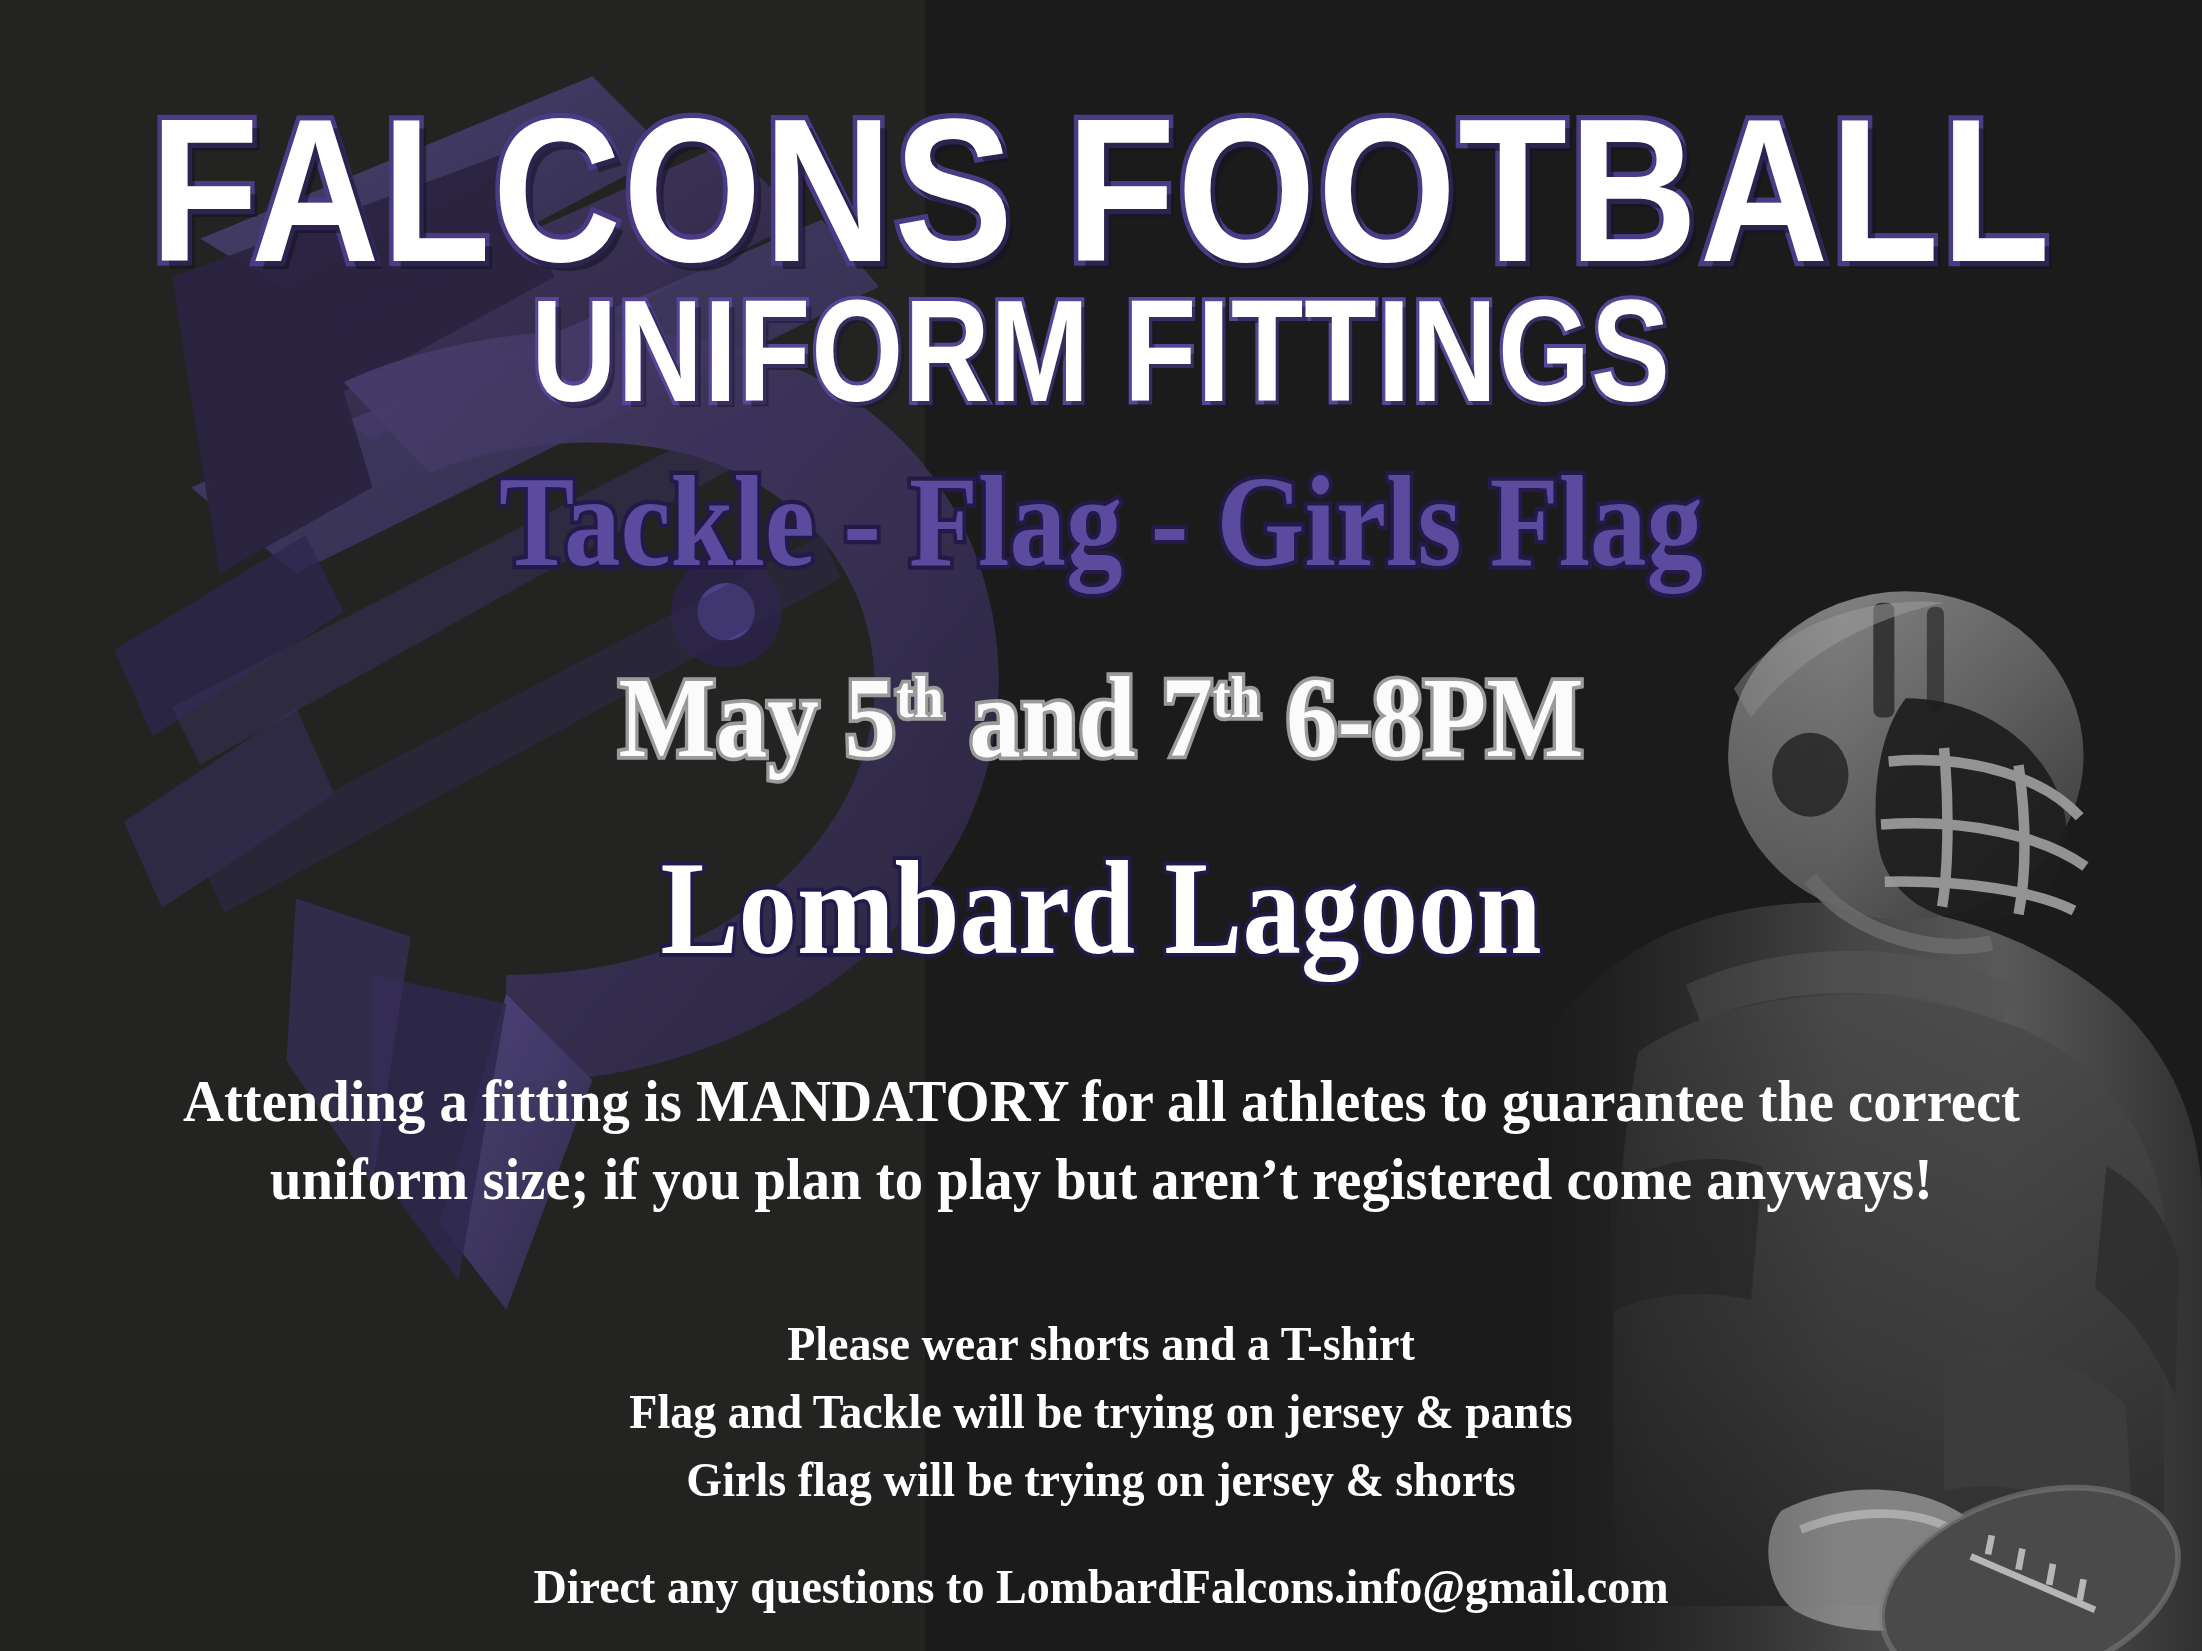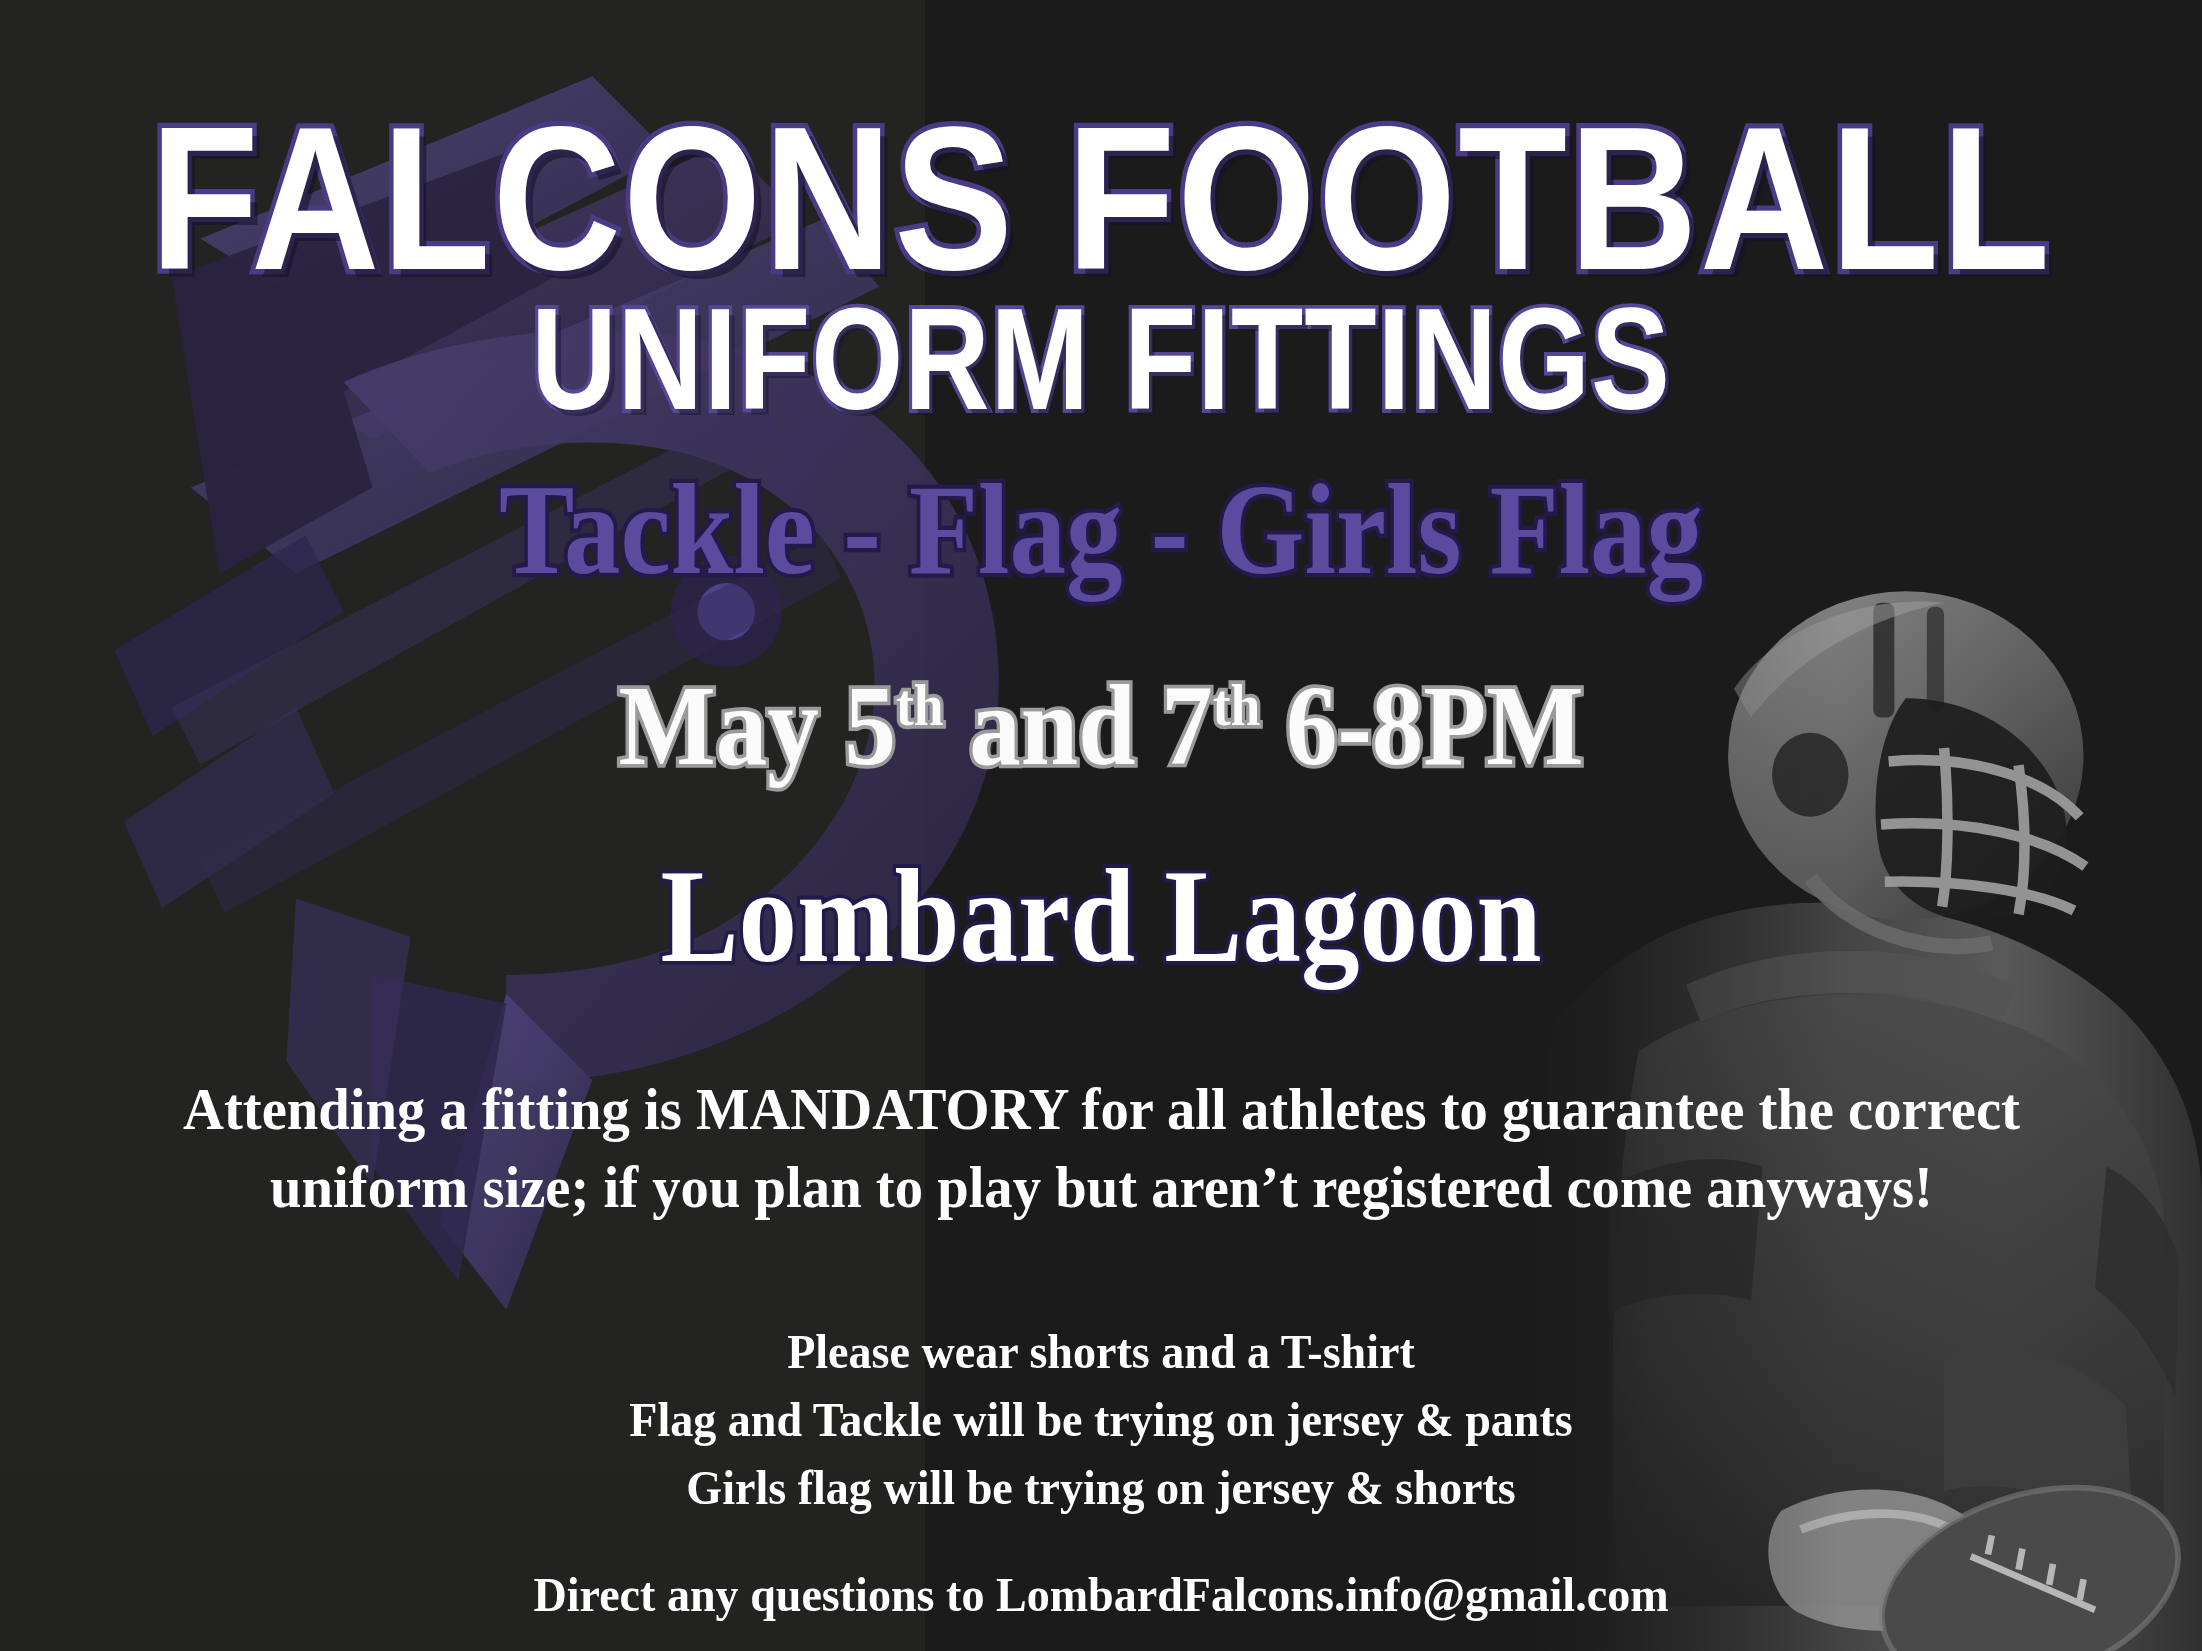--- a/index.html
+++ b/index.html
@@ -25,21 +25,21 @@
   #logo-watermark svg{width:100%;height:100%;display:block;}
 
   
   #player-photo{
     position:absolute;right:0;top:574px;width:707px;height:1078px;
     pointer-events:none;overflow:hidden;
   }
   #player-photo svg{width:100%;height:100%;display:block;}
 
   
-  #content{position:absolute;left:0;top:8px;width:2202px;height:1276px;}
+  #content{position:absolute;left:0;top:0;width:2202px;height:1276px;}
 
   .line{position:absolute;width:100%;text-align:center;white-space:nowrap;}
 
   
   #title-falcons-football{
     top:88px;
     font-family:"Liberation Sans",sans-serif;
     font-weight:700;
     font-size:168px;
     line-height:1;

